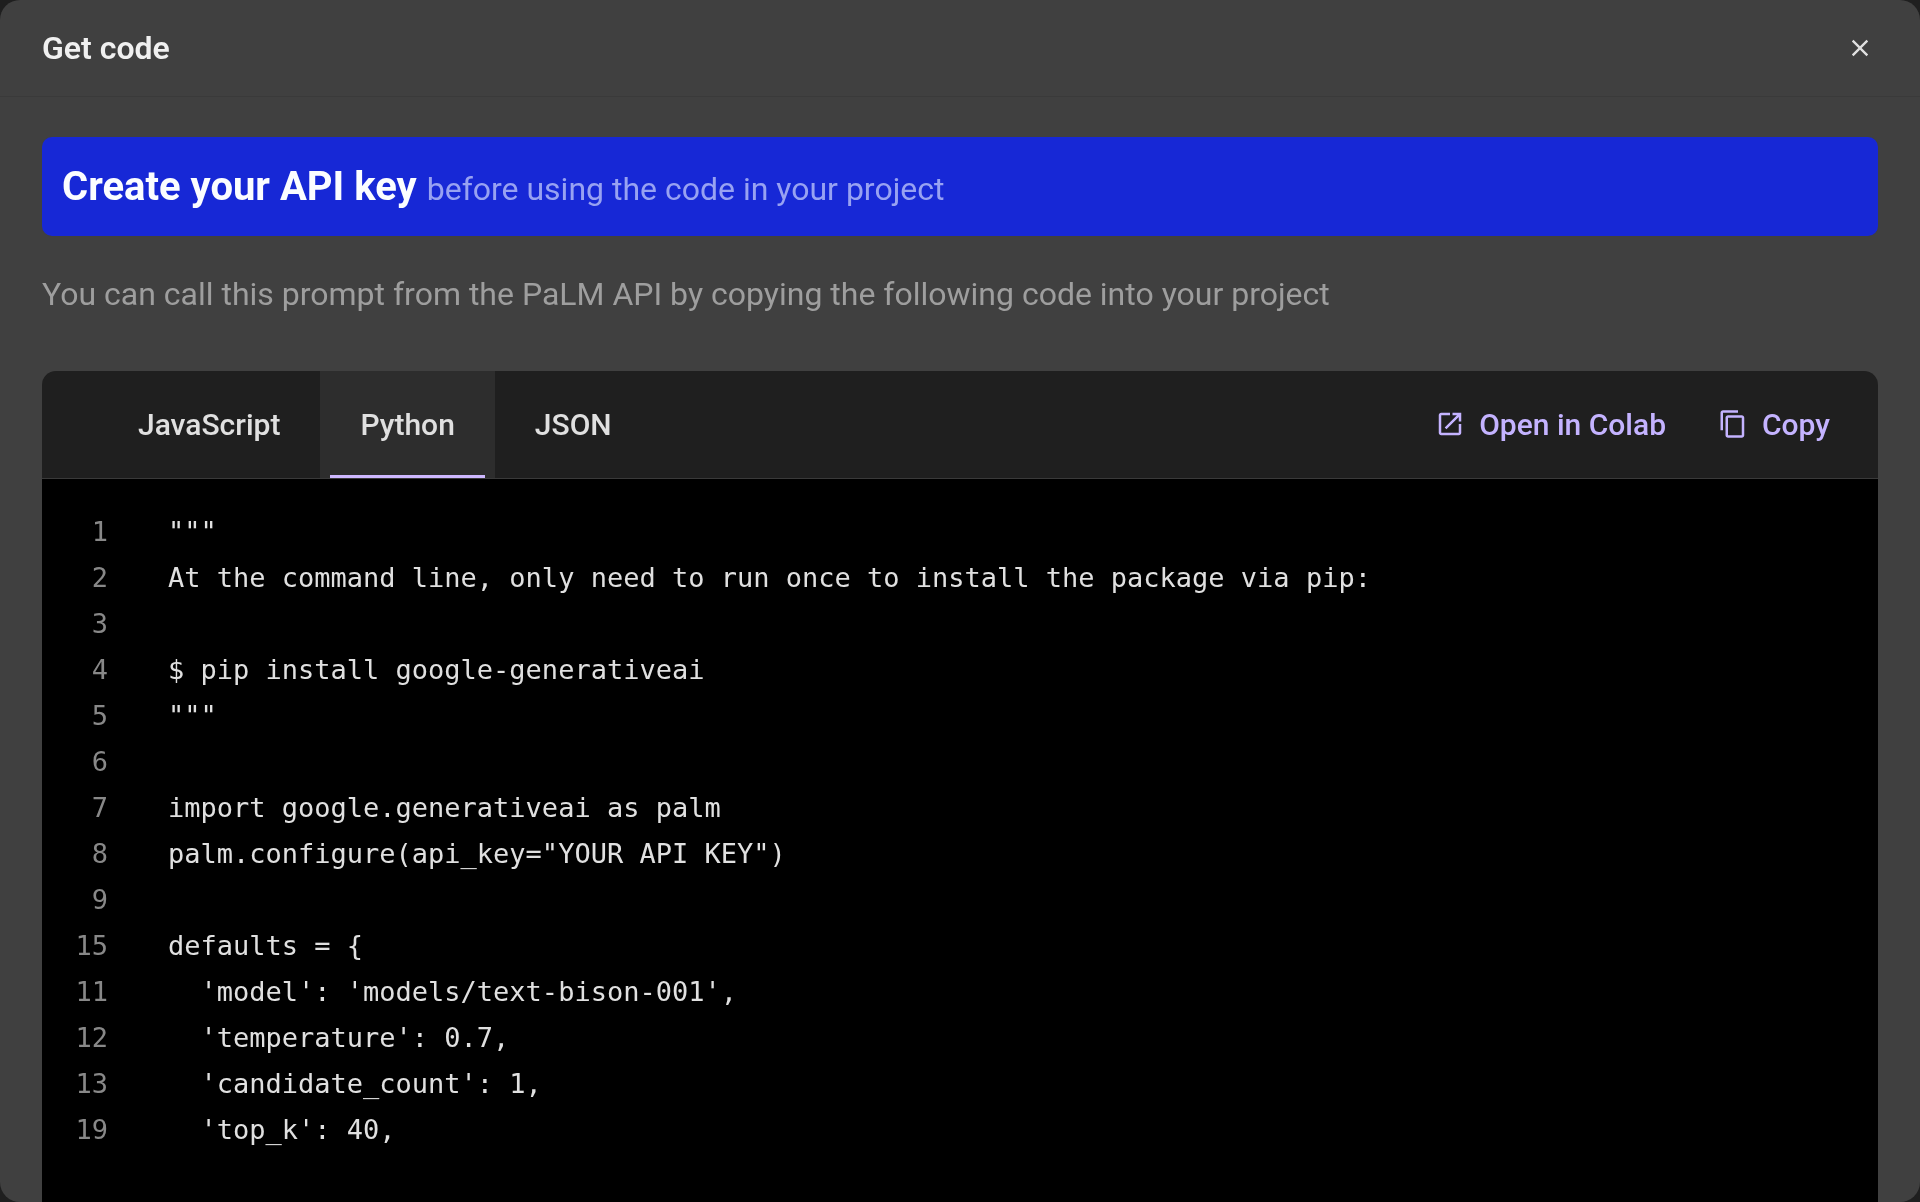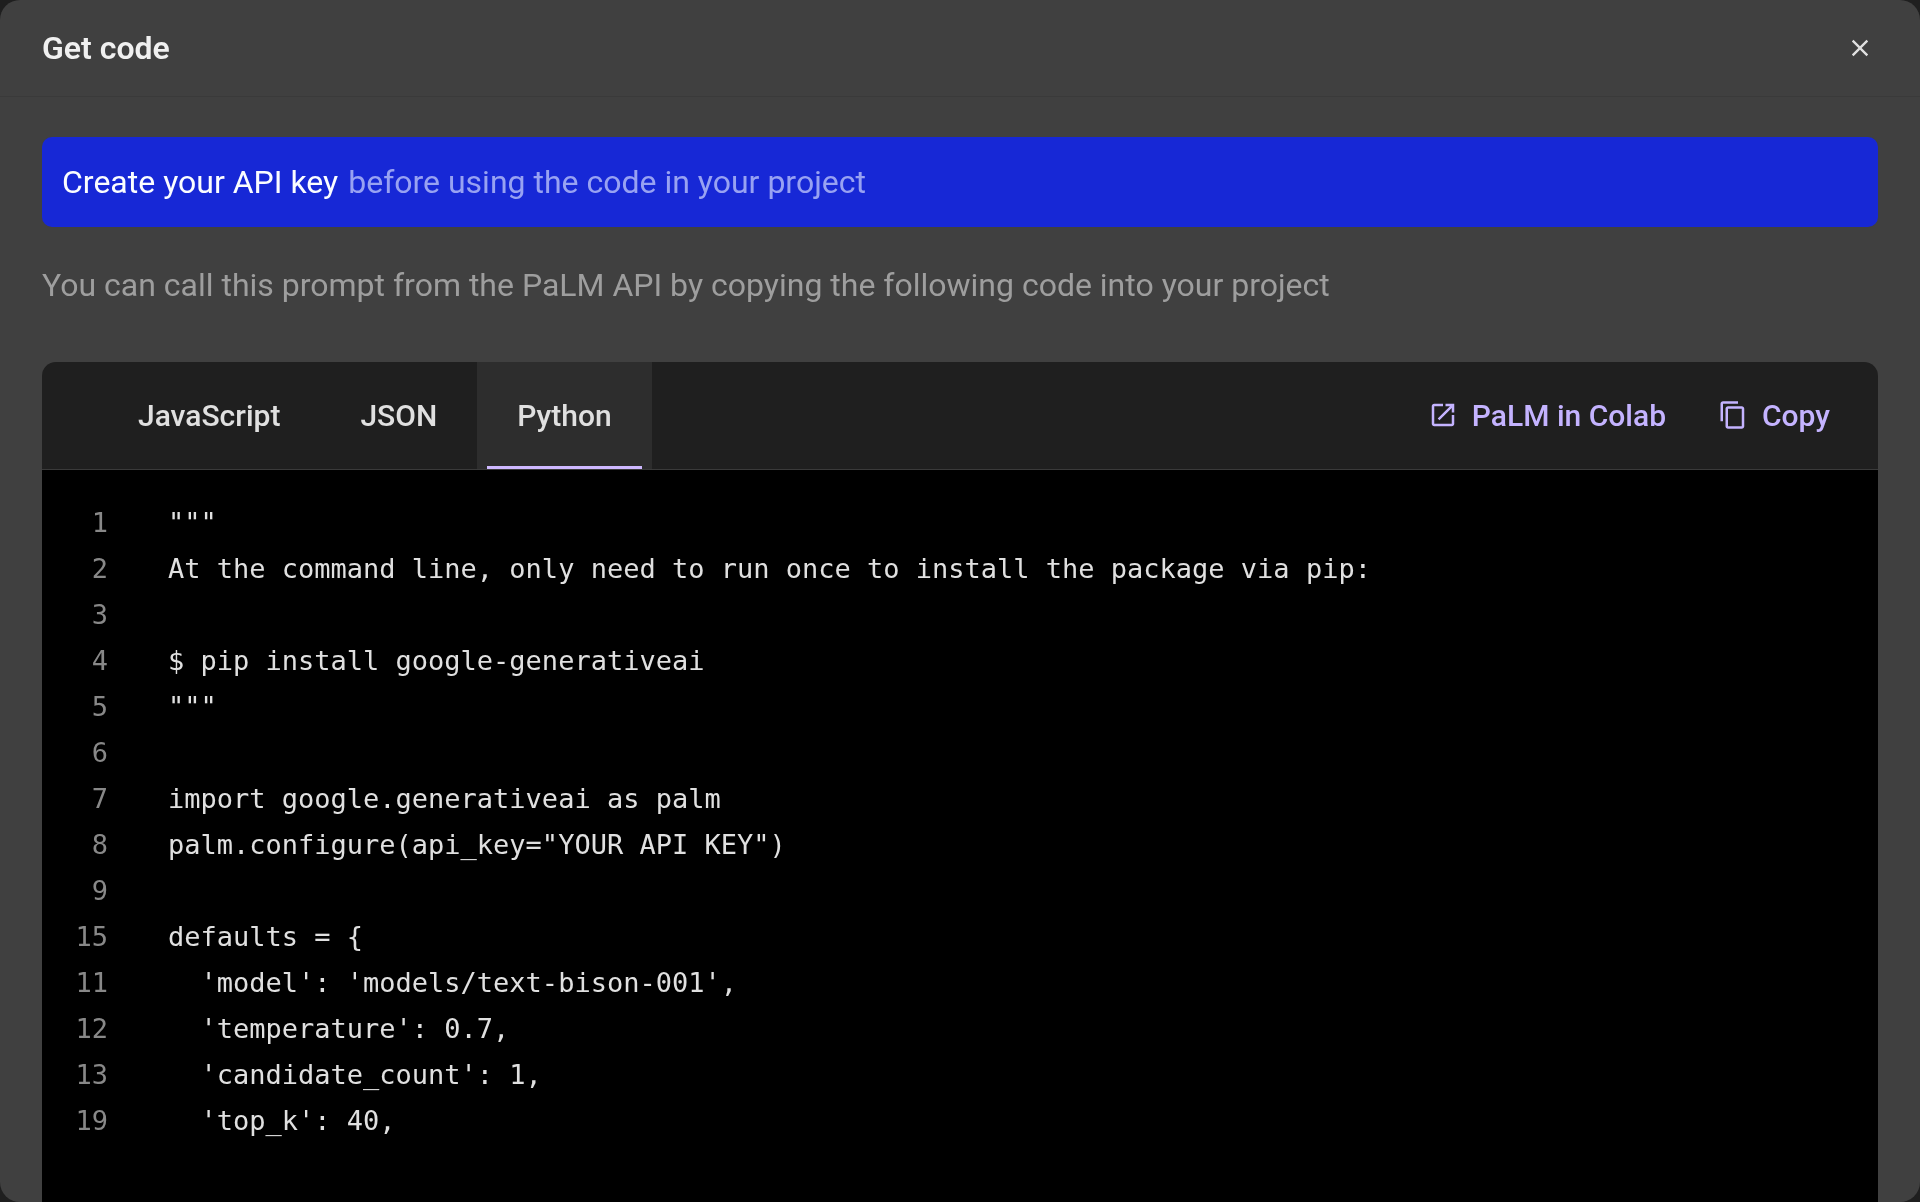--- a/index.html
+++ b/index.html
@@ -49,22 +49,22 @@
       overflow: hidden;
     }
     .banner {
       background: #1728d6;
       border-radius: 10px;
       padding: 26px 20px;
       margin-bottom: 36px;
     }
     .banner-link {
       color: #fbfdff;
-      font-weight: 400;
-      font-size: 32px;
+      font-weight: 700;
+      font-size: 40px;
     }
     .banner-text {
       color: #98a2f2;
       font-weight: 400;
       font-size: 32px;
       margin-left: 6px;
     }
     .description {
       color: #9e9e9e;
       font-size: 32px;
@@ -197,29 +197,29 @@
   <div class="content">
     <div class="banner">
       <span class="banner-link">Create your API key</span>
       <span class="banner-text">before using the code in your project</span>
     </div>
     <div class="description">You can call this prompt from the PaLM API by copying the following code into your project</div>
     <div class="code-container">
       <div class="code-header">
         <div class="tabs">
           <div class="tab">JavaScript</div>
+          <div class="tab active">Python</div>
           <div class="tab">JSON</div>
-          <div class="tab active">Python</div>
         </div>
         <div class="actions">
           <div class="action-btn">
             <svg viewBox="0 0 24 24">
                 <path d="M19 19H5V5h7V3H5c-1.11 0-2 .9-2 2v14c0 1.1.89 2 2 2h14c1.1 0 2-.9 2-2v-7h-2v7zM14 3v2h3.59l-9.83 9.83 1.41 1.41L19 6.41V10h2V3h-7z"></path>
               </svg>
-            <span>PaLM in Colab</span>
+            <span>Open in Colab</span>
           </div>
           <div class="action-btn">
             <svg viewBox="0 0 24 24">
                 <path d="M16 1H4c-1.1 0-2 .9-2 2v14h2V3h12V1zm3 4H8c-1.1 0-2 .9-2 2v14c0 1.1.9 2 2 2h11c1.1 0 2-.9 2-2V7c0-1.1-.9-2-2-2zm0 16H8V7h11v14z"></path>
               </svg>
             <span>Copy</span>
           </div>
         </div>
       </div>
       <div class="code-body">

